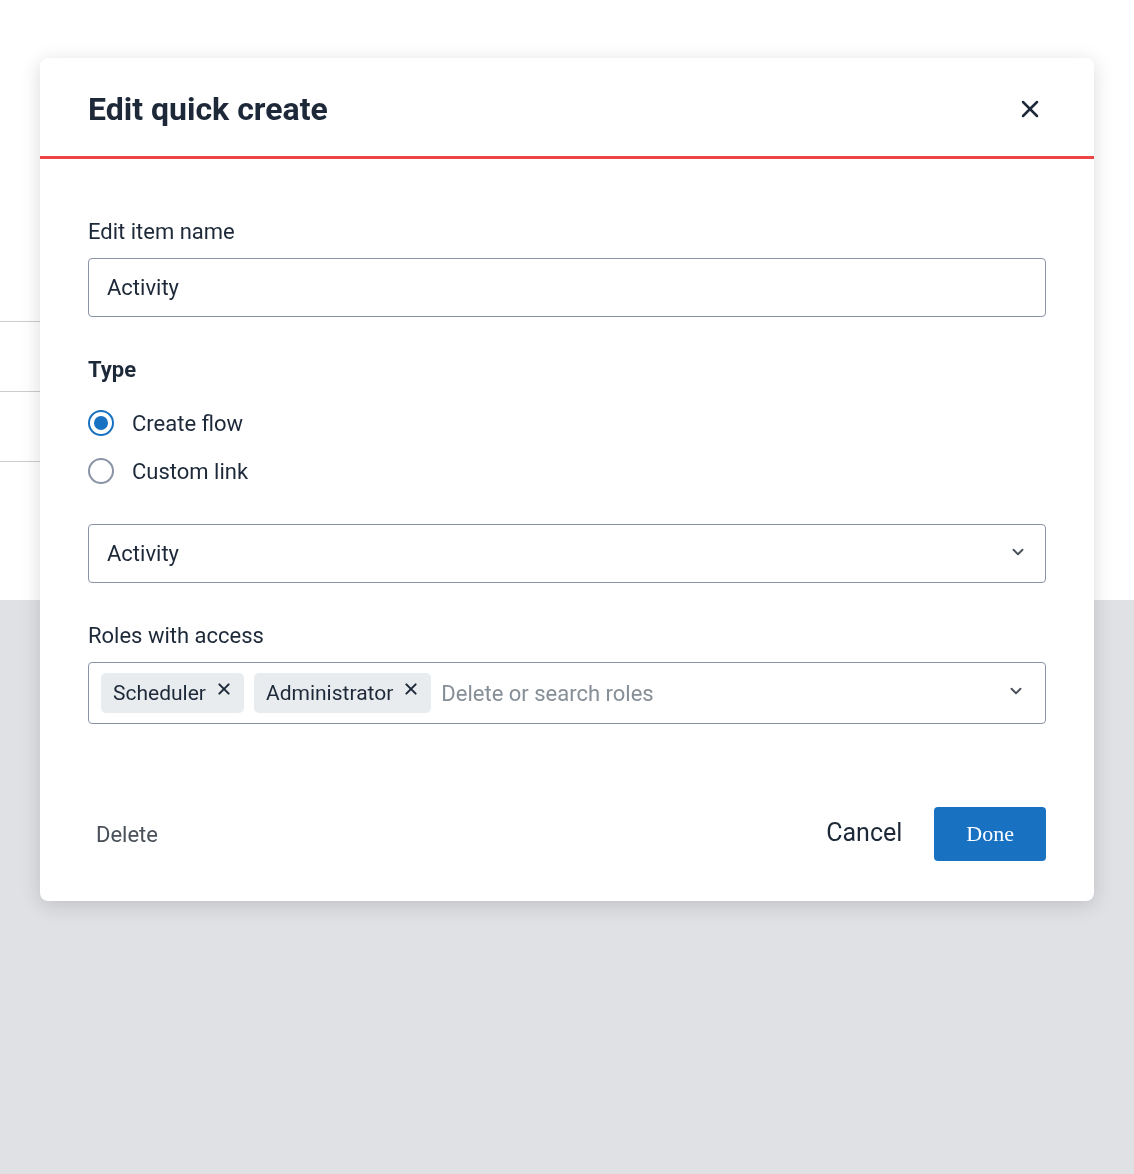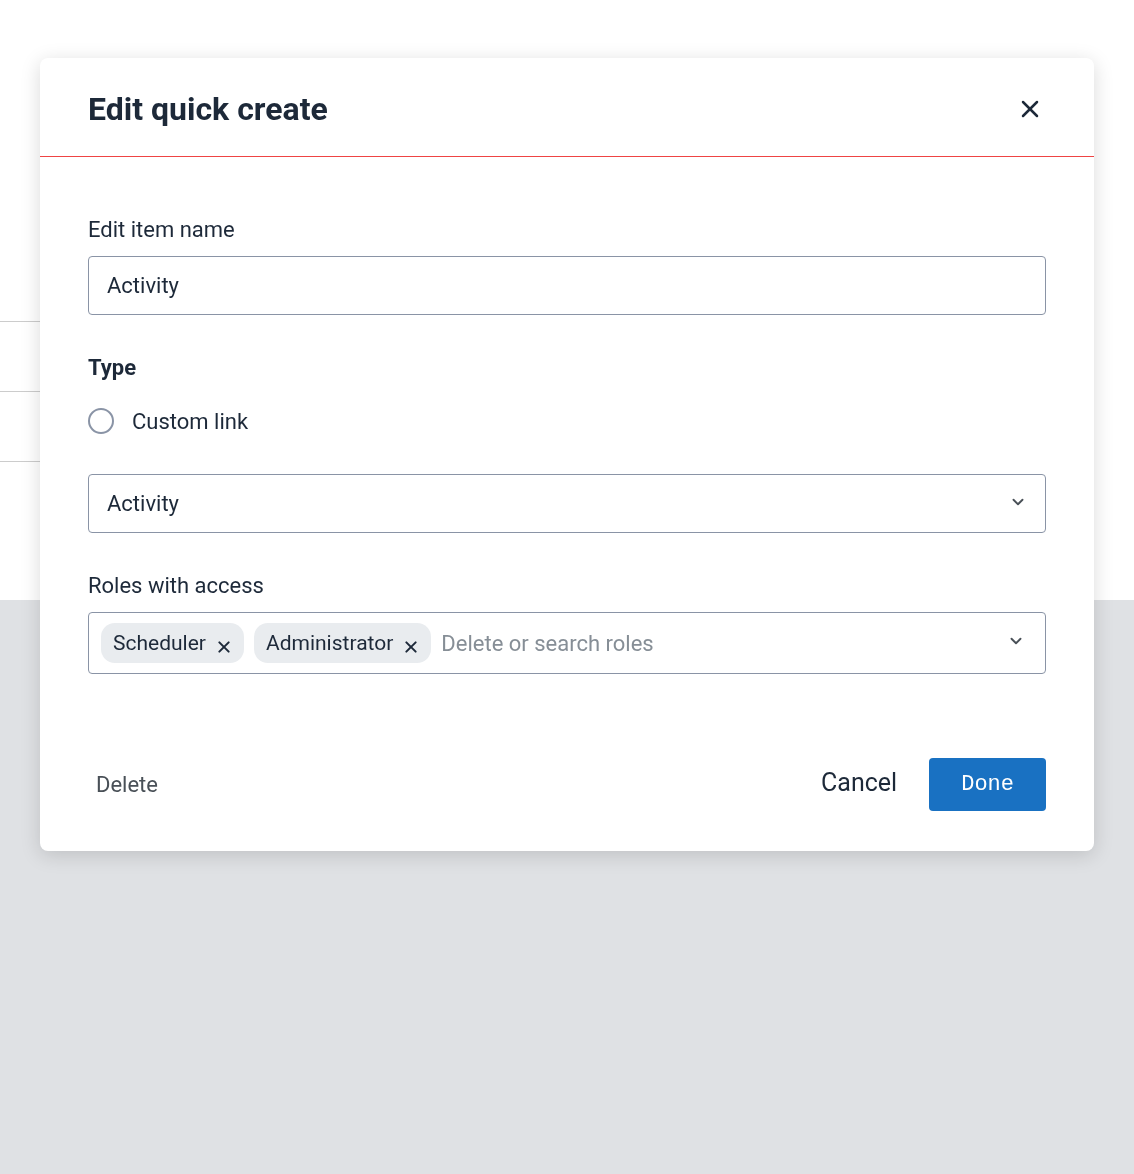--- a/index.html
+++ b/index.html
@@ -53,21 +53,21 @@
       background: #fff;
       border-radius: 8px;
       box-shadow: 0 4px 20px rgba(0,0,0,0.15);
     }
     
     .modal-header {
       display: flex;
       justify-content: space-between;
       align-items: center;
       padding: 32px 48px 28px 48px;
-      border-bottom: 1px solid #ef4444;
+      border-bottom: 3px solid #ef4444;
     }
     
     .modal-title {
       font-size: 32px;
       font-weight: 700;
       color: #1d2939;
     }
     
     .close-btn {
       background: none;
@@ -186,24 +186,24 @@
       padding: 8px 12px;
       display: flex;
       align-items: center;
       flex-wrap: wrap;
       gap: 10px;
       min-height: 62px;
     }
     
     .tag {
       background: #e9ecef;
-      border-radius: 14px;
+      border-radius: 5px;
       padding: 8px 12px;
       display: flex;
-      align-items: flex-end;
+      align-items: flex-start;
       gap: 10px;
       font-size: 21px;
       color: #1d2939;
     }
     
     .tag-remove {
       cursor: pointer;
       display: flex;
       align-items: center;
       color: #1d2939;
@@ -259,21 +259,21 @@
     }
     
     .btn-primary {
       background: #1971c2;
       border: none;
       font-size: 22px;
       color: #fff;
       cursor: pointer;
       padding: 14px 32px;
       border-radius: 4px;
-      font-family: Liberation Mono, monospace;
+      font-family: Liberation Serif, serif;
       font-weight: 500;
     }
   </style>
 </head>
 <body>
 
 <div class="background-content">
   <div class="background-text">the</div>
   <div class="background-text">nt s</div>
   <div class="background-lines">
@@ -297,20 +297,26 @@
   <div class="modal-body">
 
     <div class="form-group">
       <label class="form-label">Edit item name</label>
       <input type="text" class="text-input" value="Activity" style="">
     </div>
 
     <div class="form-group">
       <label class="form-label form-label-bold">Type</label>
       <div class="radio-group">
+        <div class="radio-option">
+          <div class="radio-circle selected">
+            <div class="radio-dot"></div>
+          </div>
+          <span class="radio-label">Create flow</span>
+        </div>
         <div class="radio-option">
           <div class="radio-circle"></div>
           <span class="radio-label">Custom link</span>
         </div>
       </div>
     </div>
 
     <div class="form-group">
       <div class="select-wrapper">
         <div class="select-input">

